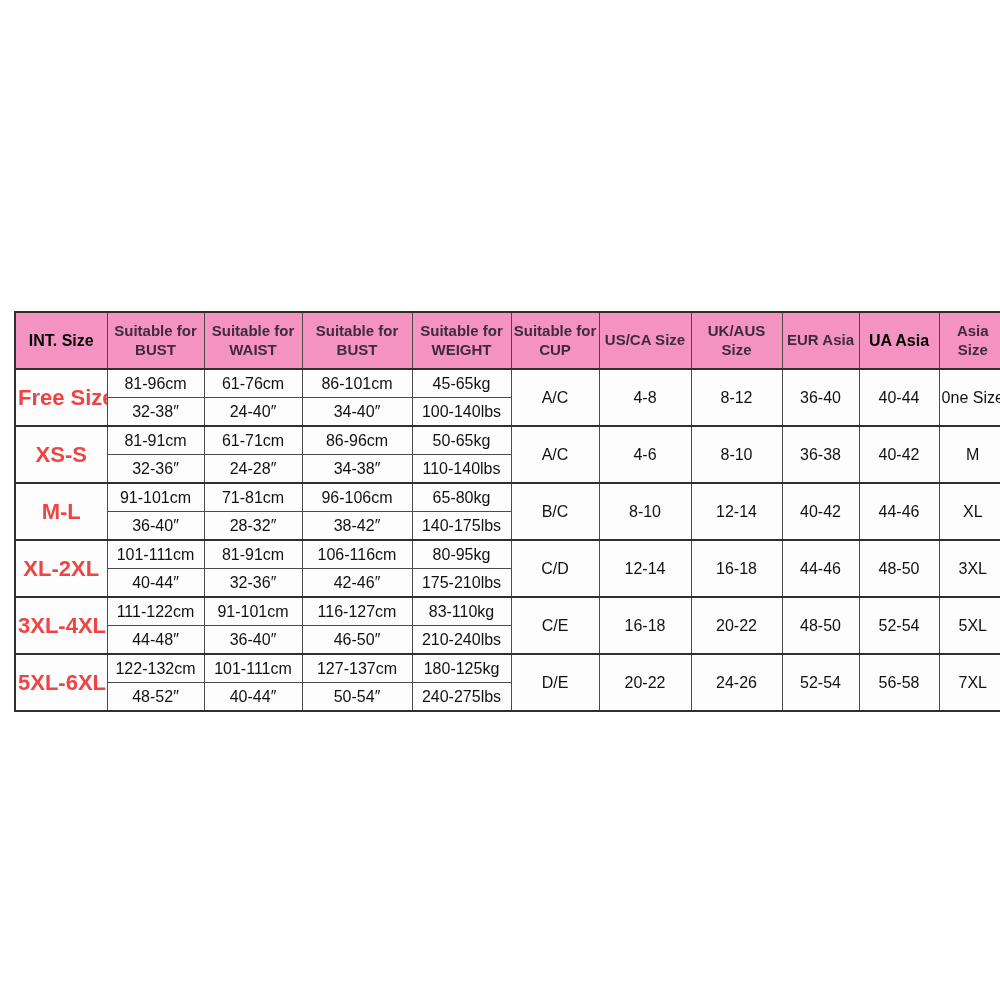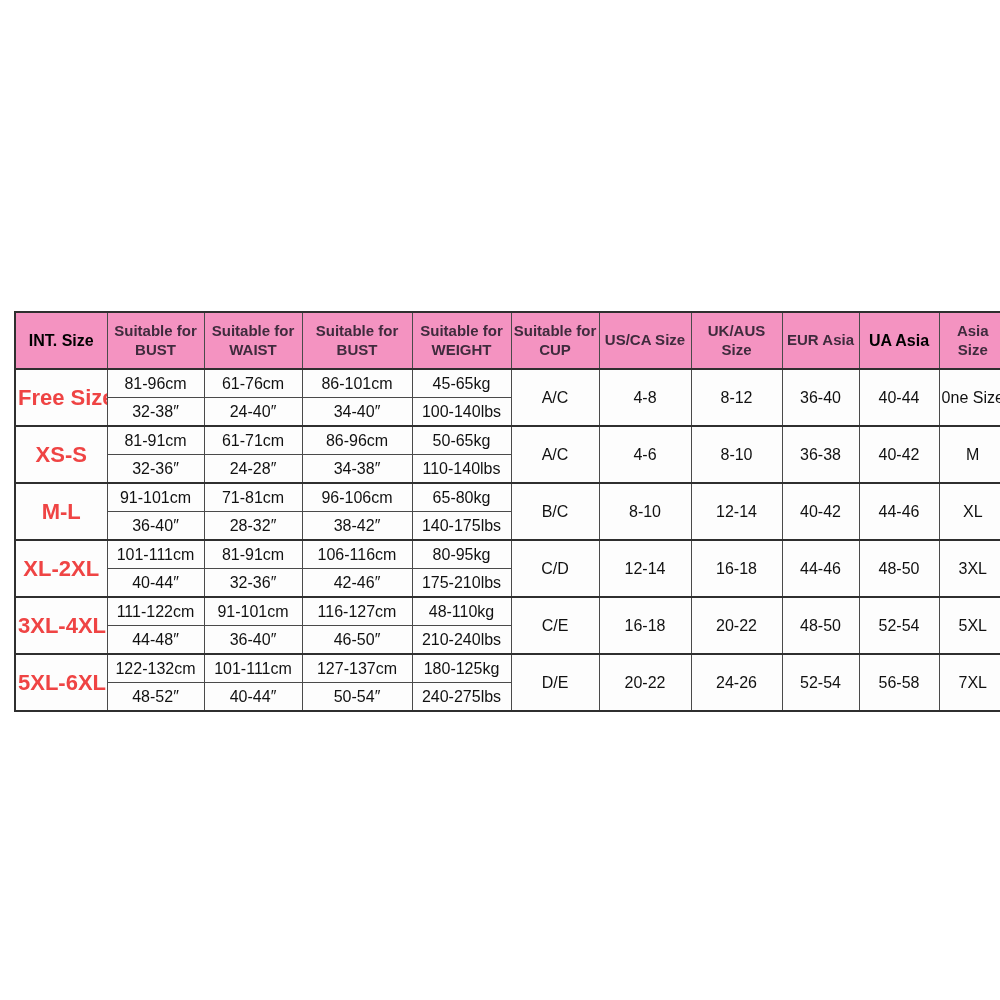--- a/index.html
+++ b/index.html
@@ -173,21 +173,21 @@
           <td>40-44″</td>
           <td>32-36″</td>
           <td>42-46″</td>
           <td>175-210lbs</td>
         </tr>
         <tr class="group-top">
           <td class="size-label" rowspan="2">3XL-4XL</td>
           <td>111-122cm</td>
           <td>91-101cm</td>
           <td>116-127cm</td>
-          <td>48-110kg</td>
+          <td>83-110kg</td>
           <td rowspan="2">C/E</td>
           <td rowspan="2">16-18</td>
           <td rowspan="2">20-22</td>
           <td rowspan="2">48-50</td>
           <td rowspan="2">52-54</td>
           <td rowspan="2">5XL</td>
         </tr>
         <tr>
           <td>44-48″</td>
           <td>36-40″</td>

